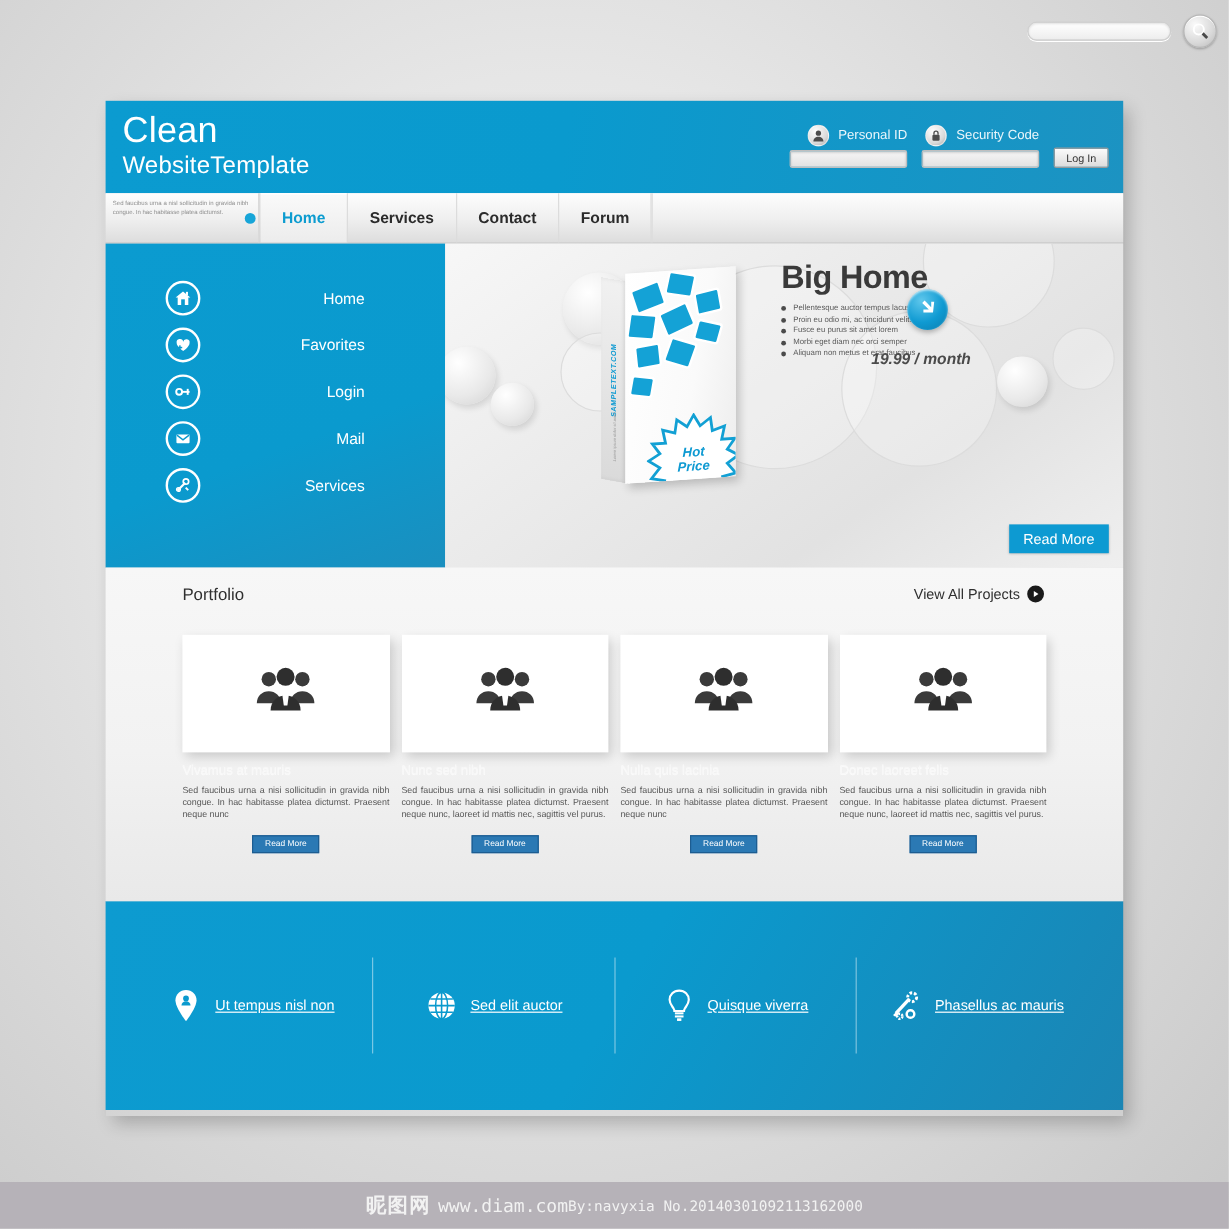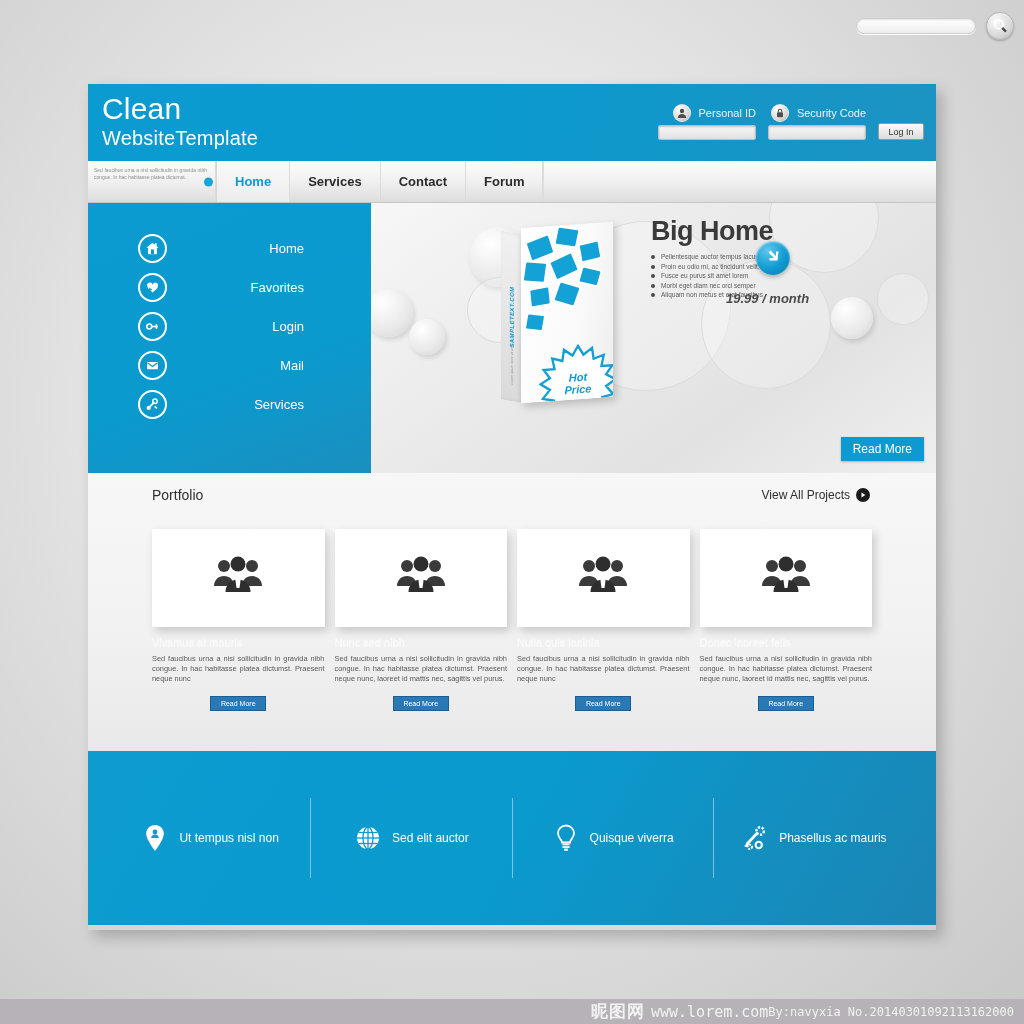--- a/index.html
+++ b/index.html
@@ -233,29 +233,30 @@
   .footer-feat {
     height: 174px;
     background: linear-gradient(120deg, #0d9bd0 0%, #0a9ace 50%, #1b85b4 100%);
     display: flex; align-items: center; padding: 0 22px;
   }
   .feat {
     flex: 1; display: flex; align-items: center; gap: 10px;
     color: #fff; font-size: 12px; justify-content: center;
     border-right: 1px solid rgba(255,255,255,.45); height: 80px;
     cursor: pointer;
+    text-decoration: underline;
   }
   .feat:last-child { border-right: none; }
   .feat-ico { width: 28px; height: 28px; display: flex; align-items: center; justify-content: center; }
 
   
   .watermark {
-    position: absolute; left: 0; bottom: 0; width: 1024px; height: 25px;
+    position: absolute; left: 0; bottom: 0; width: 1024px; height: 39px;
     background: #b6b2b8;
-    display: flex; align-items: center; justify-content: flex-end;
+    display: flex; align-items: center; justify-content: center;
     padding: 0 10px;
   }
   .wm-left { display: flex; align-items: baseline; gap: 6px; color: #f2f2f2; }
   .wm-cn { font-size: 17px; font-weight: bold; letter-spacing: 1px; }
   .wm-url { font-size: 15px; font-family: "DejaVu Sans Mono", monospace; }
   .wm-right { font-size: 12px; color: #f2f2f2; font-family: "DejaVu Sans Mono", monospace; }
 </style>
 </head>
 <body>
 
@@ -600,16 +601,16 @@
       </span>
       <span>Phasellus ac mauris</span>
     </div>
   </div>
 
 </div>
 
 <div class="watermark">
   <div class="wm-left">
     <span class="wm-cn">昵图网</span>
-    <span class="wm-url">www.lorem.com</span>
+    <span class="wm-url">www.diam.com</span>
   </div>
   <div class="wm-right">By:navyxia  No.20140301092113162000</div>
 </div>
 
 </body></html>

